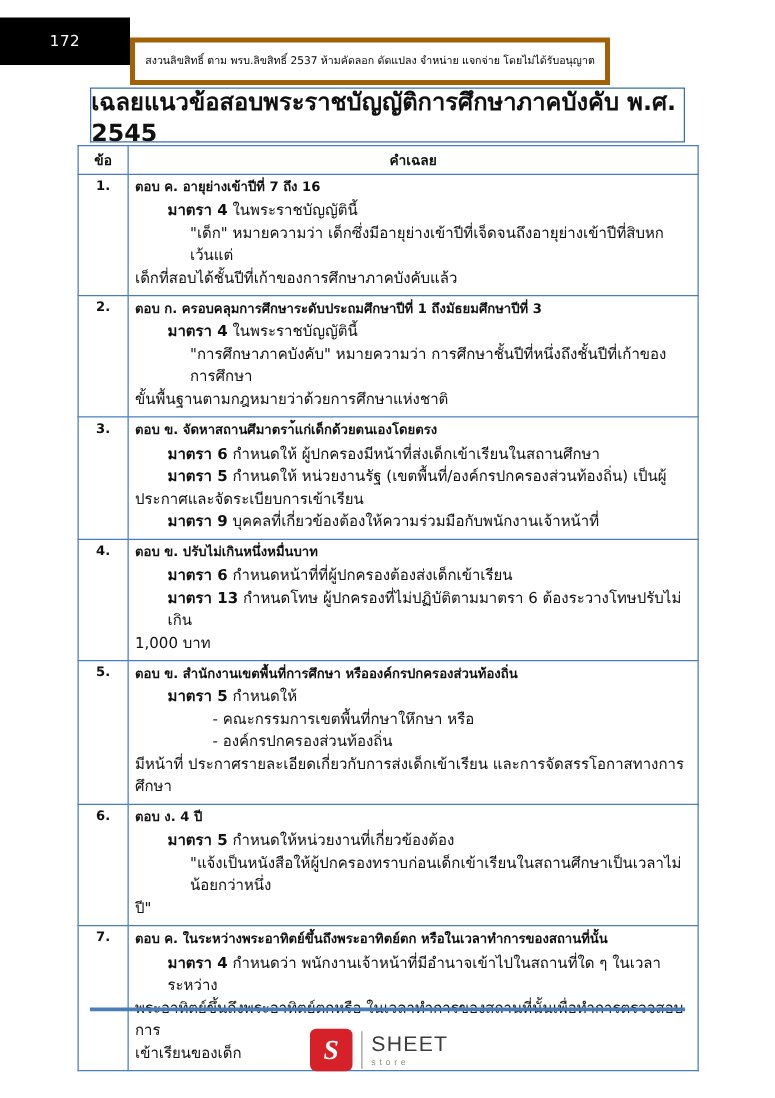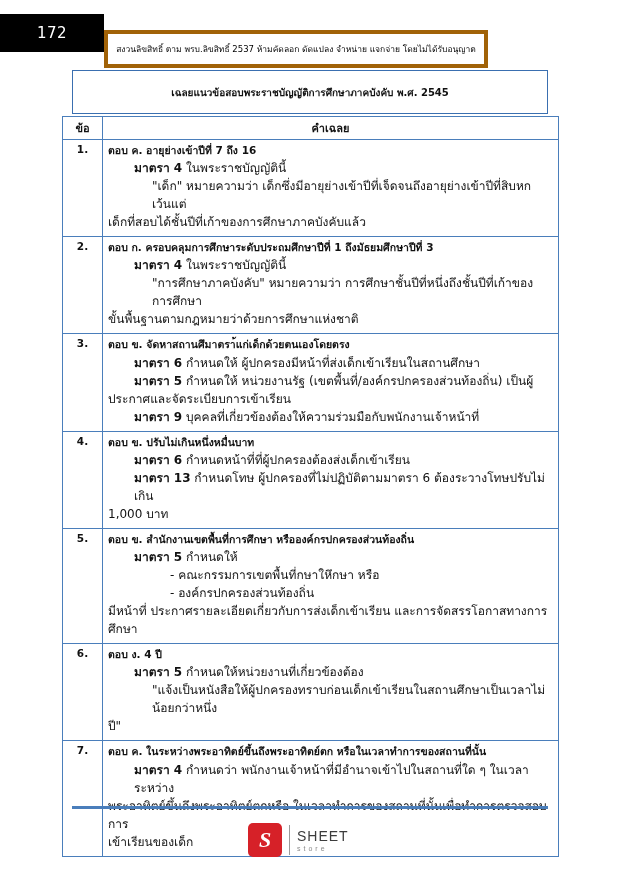--- a/index.html
+++ b/index.html
@@ -34,21 +34,21 @@
   .page-number {
     position: absolute;
     left: 0;
     top: 0;
     width: 104px;
     height: 38px;
     display: flex;
     align-items: center;
     justify-content: center;
     color: #ffffff;
-    font-size: 15px;
+    font-size: 12px;
     letter-spacing: 0.5px;
   }
   .header-notice-box {
     position: absolute;
     left: 104px;
     top: 16px;
     width: 384px;
     height: 38px;
     border: 4px solid #a16207;
     box-sizing: border-box;
@@ -71,21 +71,21 @@
     top: 70px;
     width: 476px;
     height: 44px;
     border: 1px solid #3a6fb0;
     box-sizing: border-box;
     display: flex;
     align-items: center;
     justify-content: center;
   }
   .title-box .title-text {
-    font-size: 10px;
+    font-size: 19px;
     font-weight: bold;
     color: #111111;
   }
 
   
   .answer-table {
     position: absolute;
     left: 62px;
     top: 116px;
     width: 496px;
@@ -176,21 +176,21 @@
     height: 30px;
     background: #9a9a9a;
     margin: 0 7px;
   }
   .logo-words {
     display: flex;
     flex-direction: column;
     justify-content: center;
   }
   .logo-title {
-    font-size: 14px;
+    font-size: 17px;
     letter-spacing: 1px;
     color: #3c3c3c;
     font-family: "Liberation Sans", sans-serif;
   }
   .logo-sub {
     font-size: 7px;
     letter-spacing: 3px;
     color: #8a8a8a;
     margin-top: 1px;
     font-family: "Liberation Sans", sans-serif;

